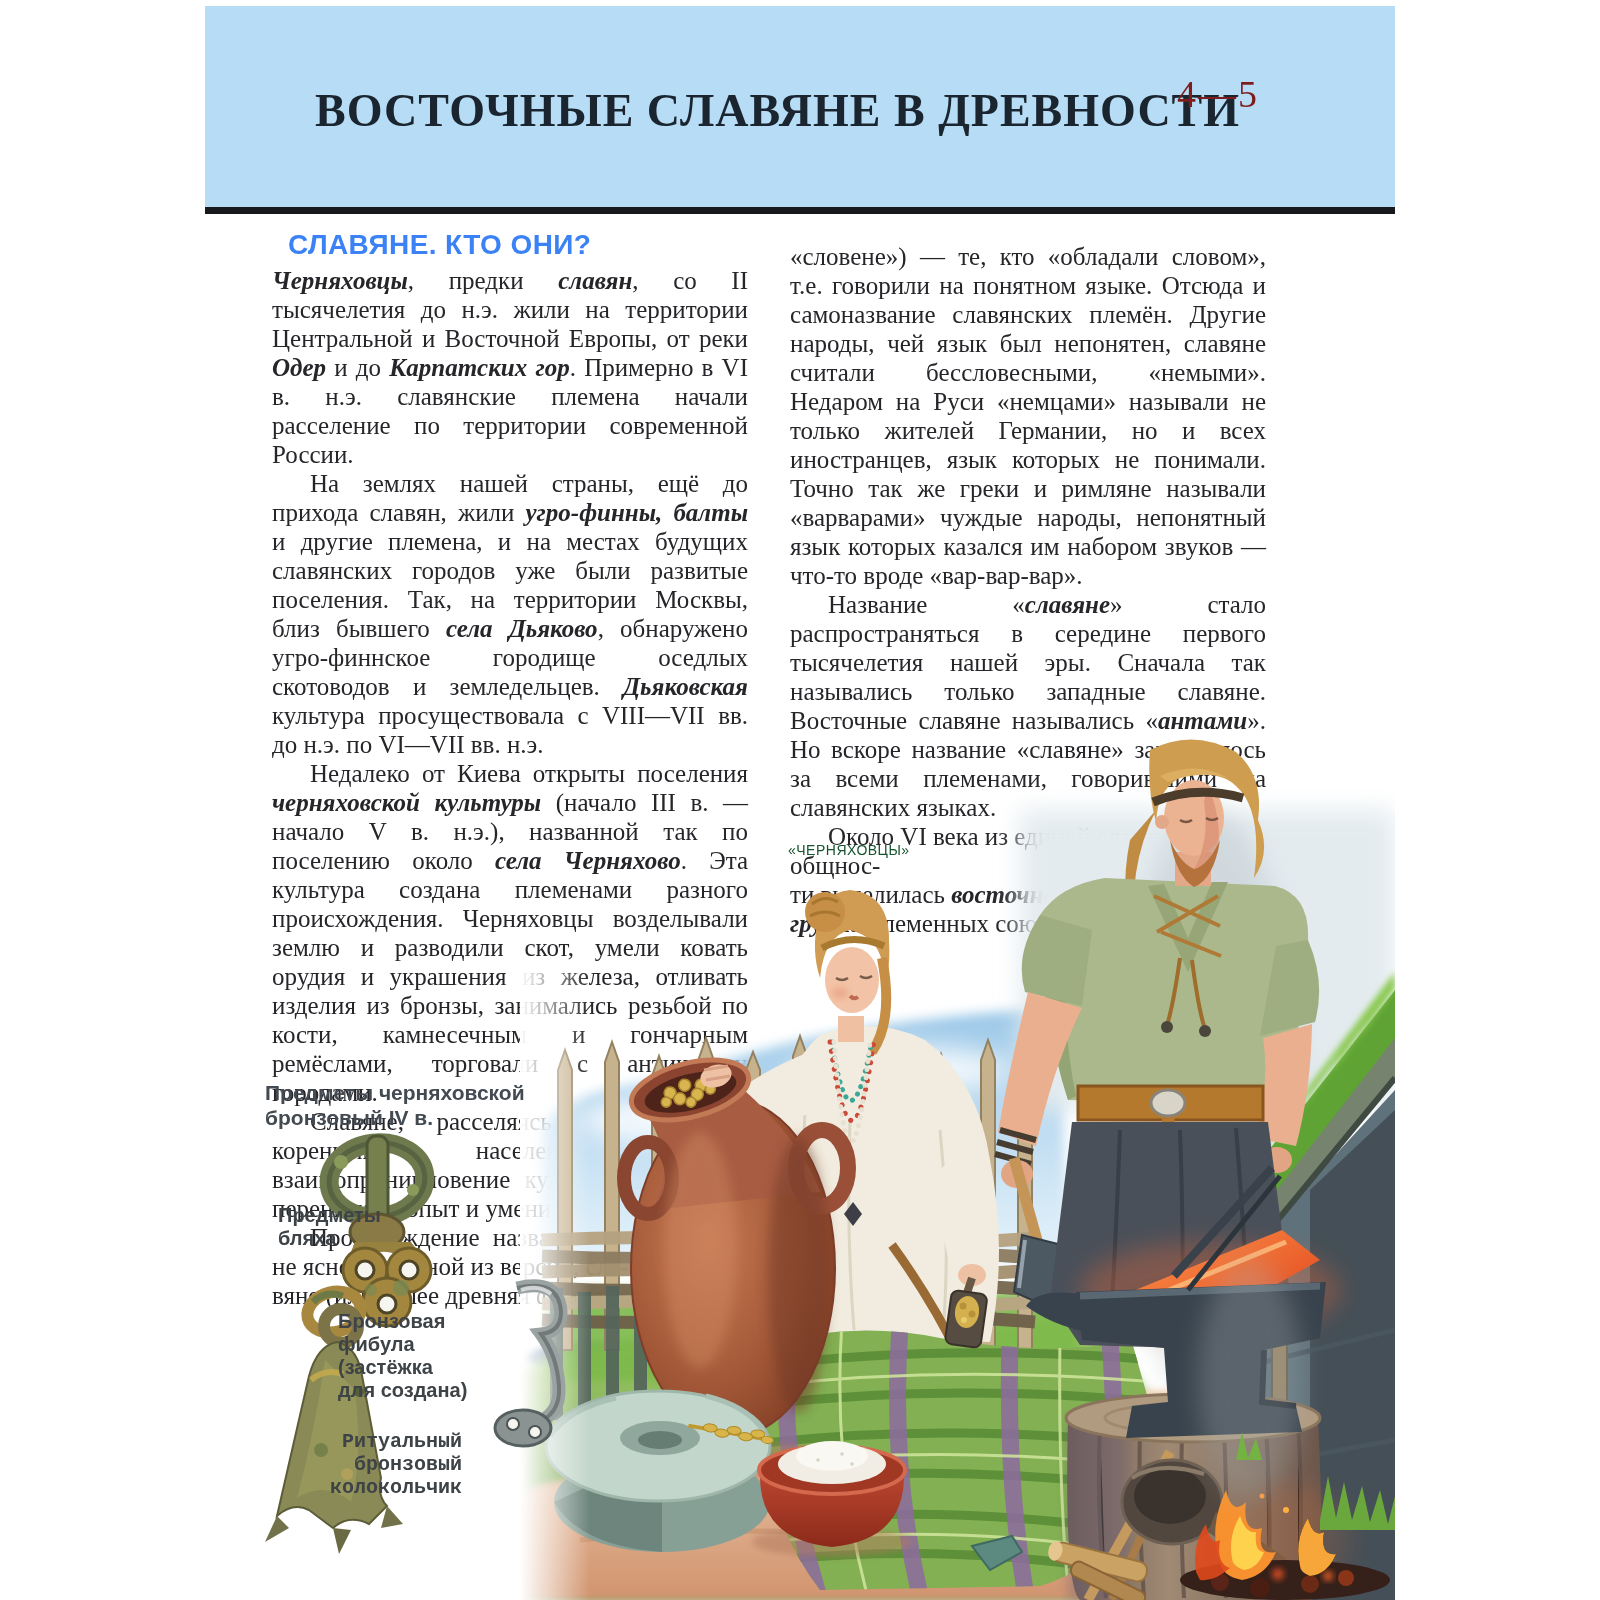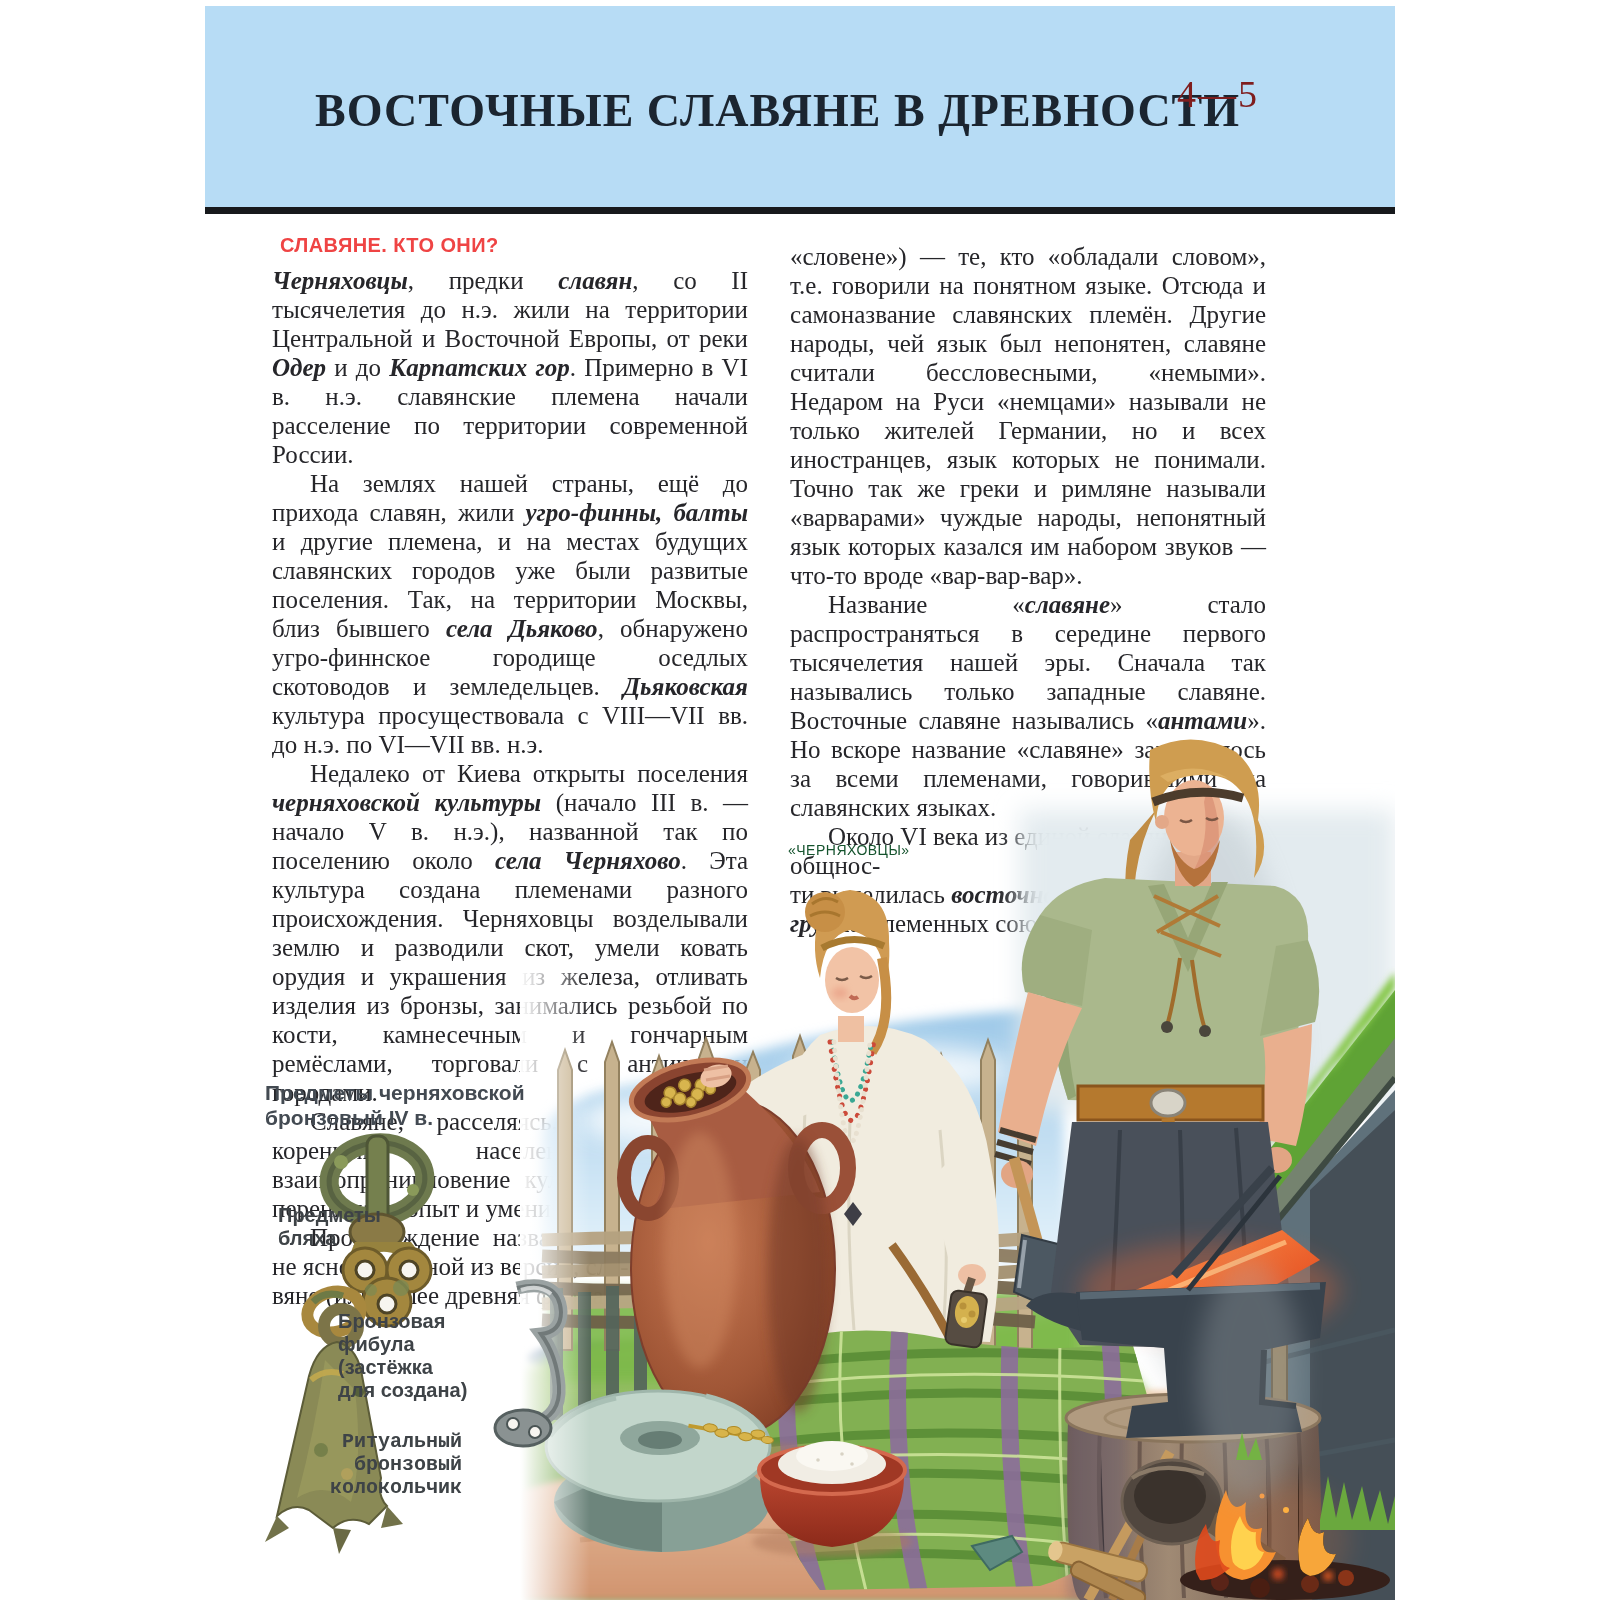--- a/index.html
+++ b/index.html
@@ -6,21 +6,21 @@
   body{width:1600px;height:1600px;position:relative;font-family:"Liberation Serif",serif;}
   .page{position:absolute;left:205px;top:0;width:1190px;height:1600px;background:#fff;overflow:hidden;}
   
   .band{position:absolute;left:0;top:6px;width:1190px;height:208px;background:#b7dcf5;border-bottom:7px solid #17191c;box-sizing:border-box;}
   .band h1{position:absolute;left:92px;top:62px;margin:18px;font-size:46px;line-height:50px;font-weight:700;letter-spacing:1px;color:#1b2530;font-family:"Liberation Serif",serif;}
   .pagenum{position:absolute;left:972px;top:66px;font-size:38px;color:#7f1d1d;letter-spacing:2px;}
   
   .col{position:absolute;width:476px;font-size:25px;line-height:29px;color:#26262a;}
   .col-left{left:67px;top:228px;}
   .col-right{left:585px;top:242px;}
-  .col h2{margin:0 0 4px 8px;font-family:"Liberation Sans",sans-serif;font-size:20px;line-height:34px;letter-spacing:.4px;color:#ef4444;}
+  .col h2{margin:0 0 4px 16px;font-family:"Liberation Sans",sans-serif;font-size:28px;line-height:34px;letter-spacing:.4px;color:#3b82f6;}
   .para{margin:0;text-indent:38px;text-align:justify;}
   .para.noind{text-indent:0;}
   .para.rag{text-align:left;}
   .para b{font-style:italic;}
   .wsp{word-spacing:7px;}
   
   .pic-caption{position:absolute;left:583px;top:842px;font-family:"Liberation Sans",sans-serif;font-weight:400;font-size:14px;letter-spacing:.5px;color:#14532d;}
   .art-caption{position:absolute;left:60px;top:1080px;font-family:"Liberation Sans",sans-serif;font-weight:700;font-size:21px;line-height:25px;color:#434a52;}
   .art-label{position:absolute;font-family:"Liberation Sans",sans-serif;font-weight:700;font-size:20px;line-height:23px;color:#3e4347;}
   #label-buckle{left:73px;top:1204px;}

